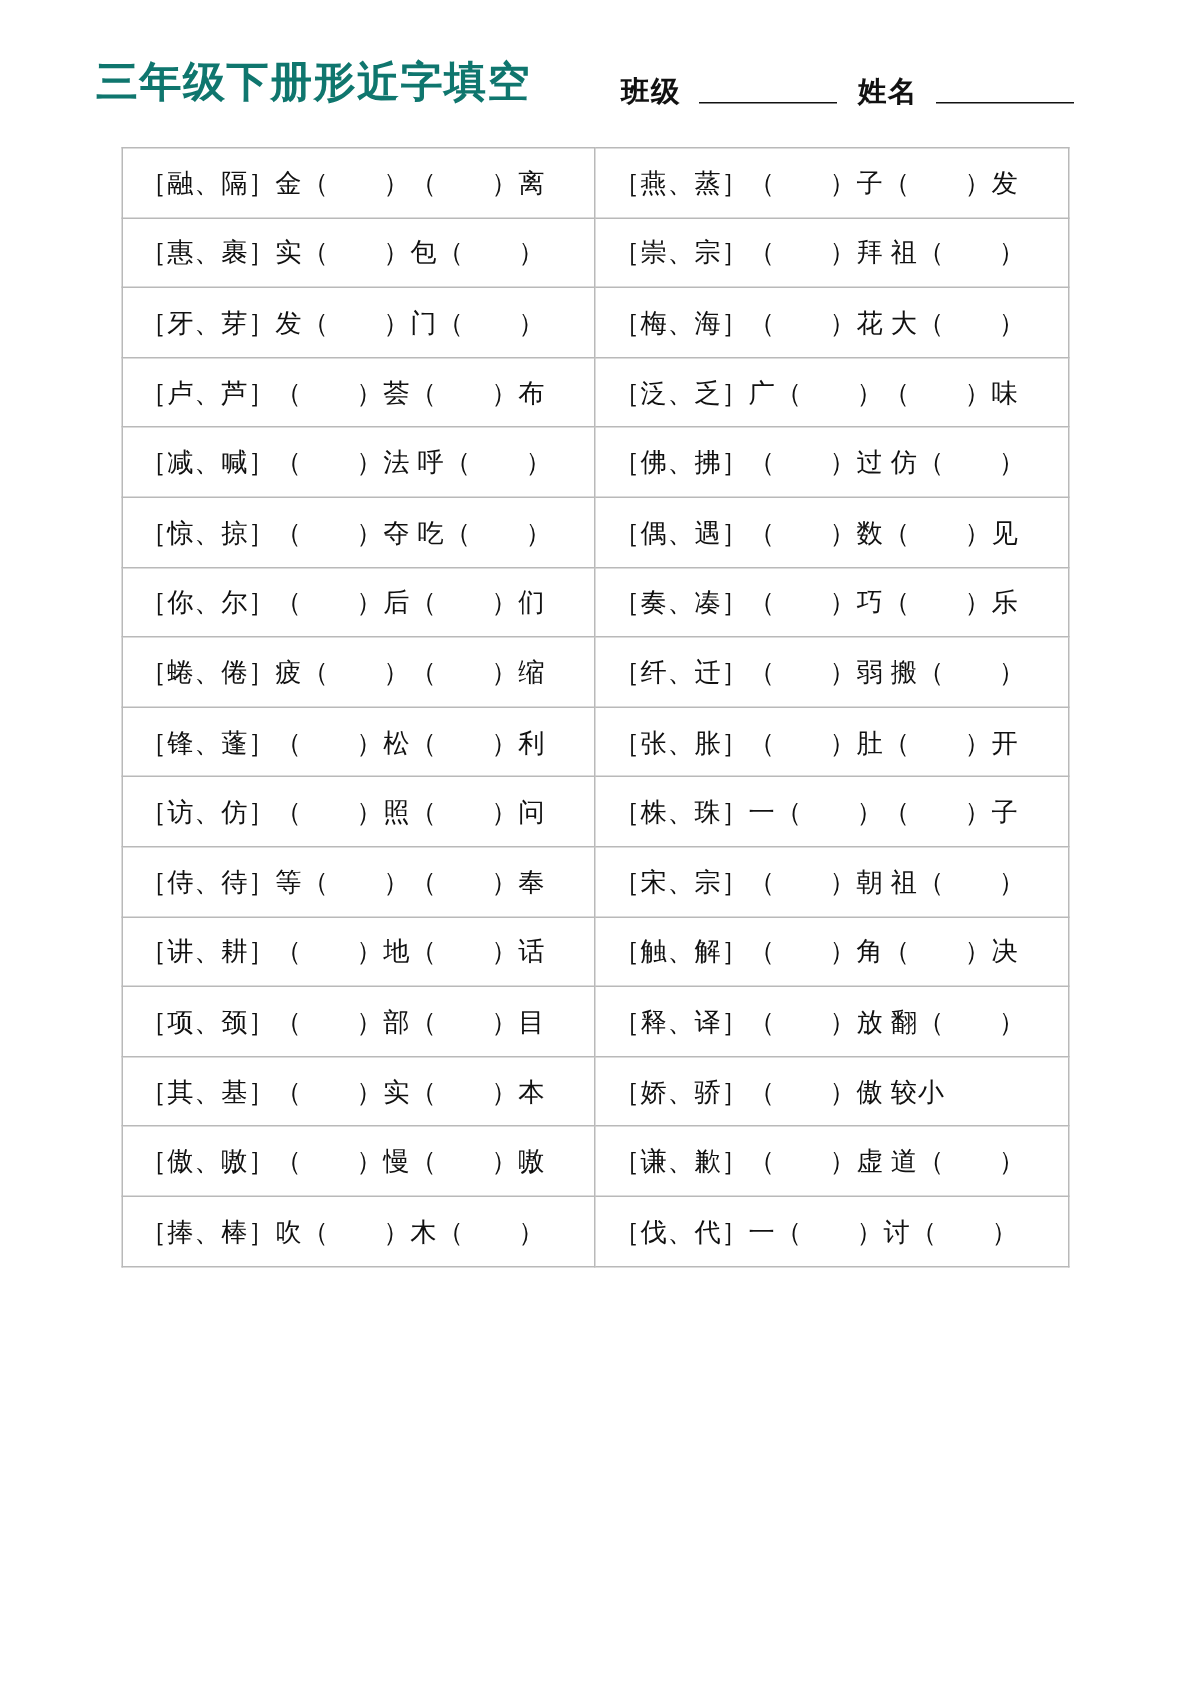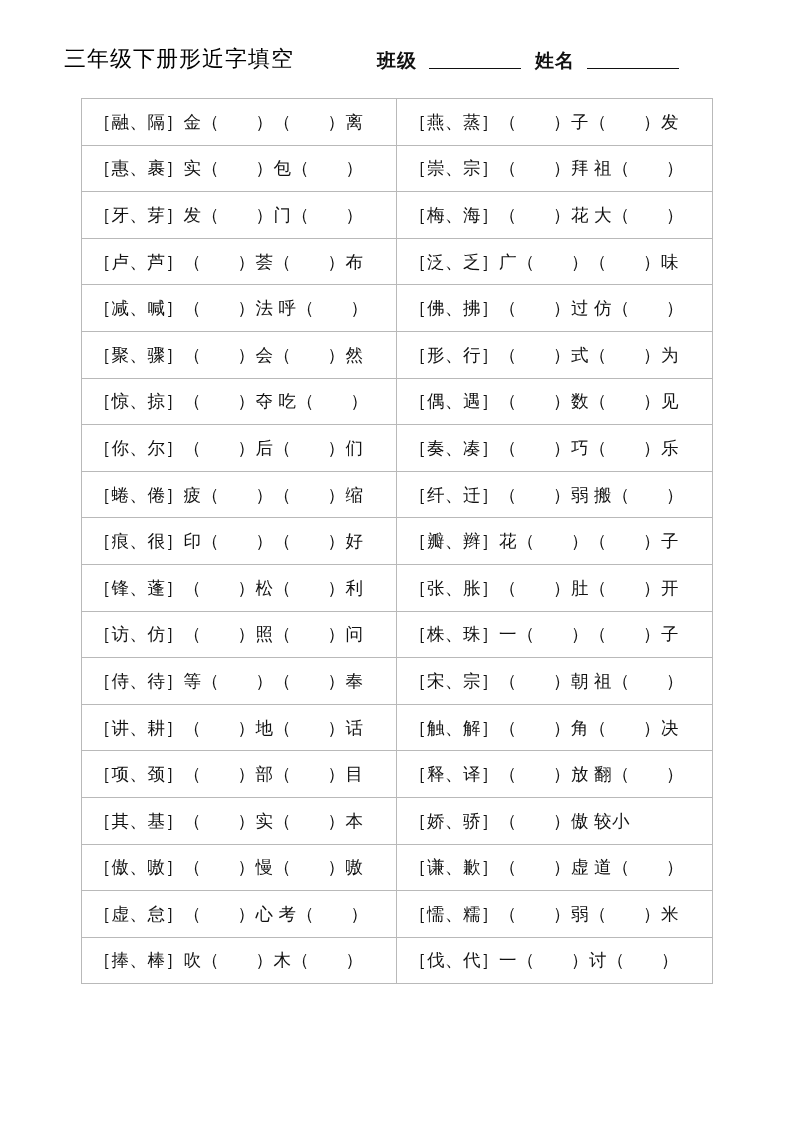--- a/index.html
+++ b/index.html
@@ -19,30 +19,30 @@
     padding: 0;
     position: relative;
   }
   .header {
     display: flex;
     align-items: flex-end;
     padding: 42px 56px 0 56px;
     height: 74px;
   }
   .title {
-    color: #000000;
-    font-size: 22px;
-    font-weight: normal;
+    color: #0f766e;
+    font-size: 28px;
+    font-weight: bold;
     letter-spacing: 1px;
     font-family: "Liberation Serif", "DejaVu Serif", serif;
     white-space: nowrap;
     padding-left: 8px;
   }
   .header-right {
-    margin-left: 83px;
+    margin-left: 60px;
     font-size: 19px;
     font-weight: bold;
     display: flex;
     align-items: flex-end;
     gap: 10px;
     white-space: nowrap;
     letter-spacing: 1px;
   }
   .blank-line {
     display: inline-block;
@@ -128,28 +128,20 @@
       <tr>
         <td class="left">
             <div class="cell body-txt">［减、喊］（　　）法 呼（　　）</div>
           </td>
         <td class="right">
             <div class="cell body-txt">［佛、拂］（　　）过 仿（　　）</div>
           </td>
       </tr>
       <tr>
         <td class="left">
-            <div class="cell body-txt">［聚、骤］（　　）会（　　）然</div>
-          </td>
-        <td class="right">
-            <div class="cell body-txt">［形、行］（　　）式（　　）为</div>
-          </td>
-      </tr>
-      <tr>
-        <td class="left">
             <div class="cell body-txt">［惊、掠］（　　）夺 吃（　　）</div>
           </td>
         <td class="right">
             <div class="cell body-txt">［偶、遇］（　　）数（　　）见</div>
           </td>
       </tr>
       <tr>
         <td class="left">
             <div class="cell body-txt">［你、尔］（　　）后（　　）们</div>
           </td>
@@ -160,28 +152,20 @@
       <tr>
         <td class="left">
             <div class="cell body-txt">［蜷、倦］疲（　　）（　　）缩</div>
           </td>
         <td class="right">
             <div class="cell body-txt">［纤、迁］（　　）弱 搬（　　）</div>
           </td>
       </tr>
       <tr>
         <td class="left">
-            <div class="cell body-txt">［痕、很］印（　　）（　　）好</div>
-          </td>
-        <td class="right">
-            <div class="cell body-txt">［瓣、辫］花（　　）（　　）子</div>
-          </td>
-      </tr>
-      <tr>
-        <td class="left">
             <div class="cell body-txt">［锋、蓬］（　　）松（　　）利</div>
           </td>
         <td class="right">
             <div class="cell body-txt">［张、胀］（　　）肚（　　）开</div>
           </td>
       </tr>
       <tr>
         <td class="left">
             <div class="cell body-txt">［访、仿］（　　）照（　　）问</div>
           </td>
@@ -220,28 +204,20 @@
         <td class="right">
             <div class="cell body-txt">［娇、骄］（　　）傲 较小</div>
           </td>
       </tr>
       <tr>
         <td class="left">
             <div class="cell body-txt">［傲、嗷］（　　）慢（　　）嗷</div>
           </td>
         <td class="right">
             <div class="cell body-txt">［谦、歉］（　　）虚 道（　　）</div>
-          </td>
-      </tr>
-      <tr>
-        <td class="left">
-            <div class="cell body-txt">［虚、怠］（　　）心 考（　　）</div>
-          </td>
-        <td class="right">
-            <div class="cell body-txt">［懦、糯］（　　）弱（　　）米</div>
           </td>
       </tr>
       <tr>
         <td class="left">
             <div class="cell body-txt">［捧、棒］吹（　　）木（　　）</div>
           </td>
         <td class="right">
             <div class="cell body-txt">［伐、代］一（　　）讨（　　）</div>
           </td>
       </tr>

